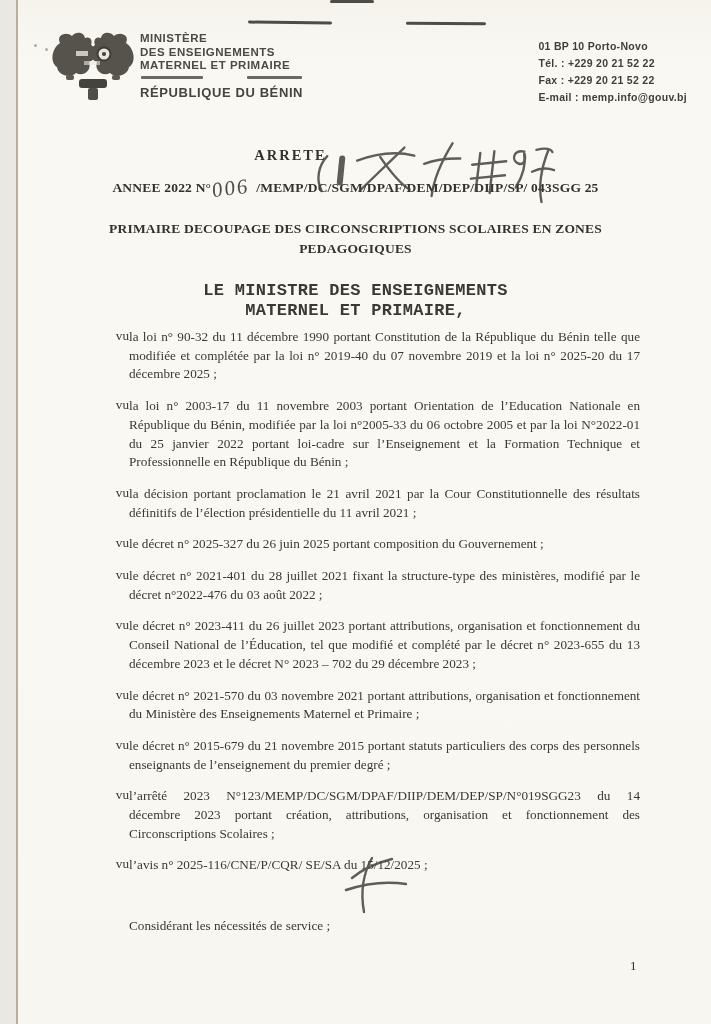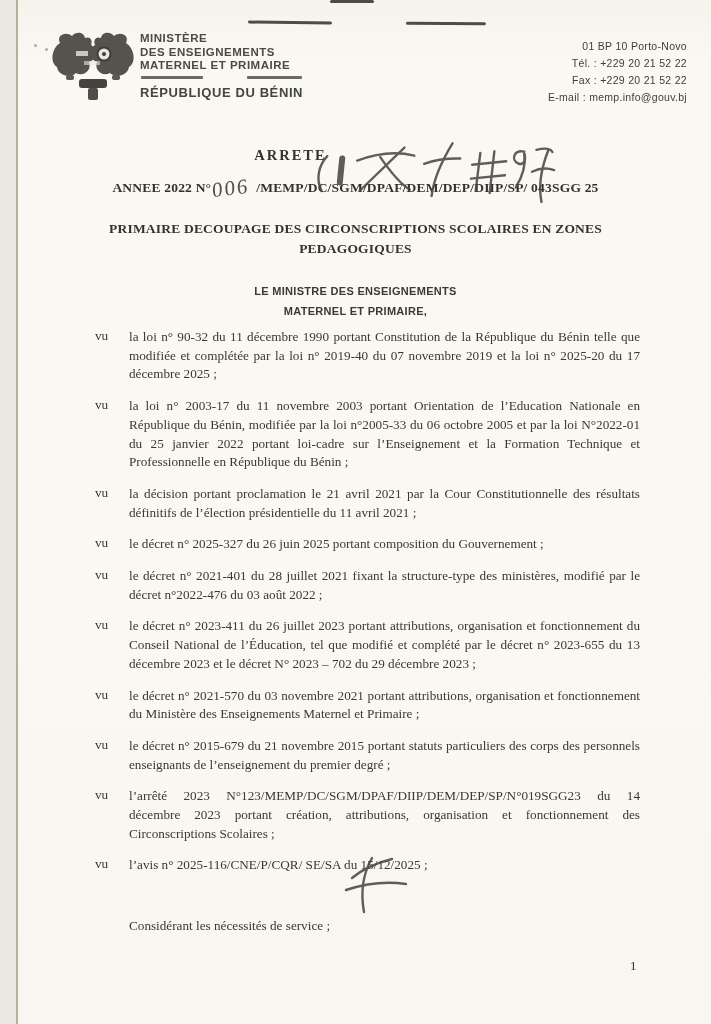--- a/index.html
+++ b/index.html
@@ -21,42 +21,42 @@
   .logo { position:absolute; left:46px; top:27px; width:94px; height:82px; }
   .ministry { position:absolute; left:140px; top:32px;
     font-family:"Liberation Sans", sans-serif; font-weight:bold;
     font-size:11.5px; line-height:13.5px; letter-spacing:.5px; color:#4b4a47; }
   .bar { position:absolute; height:3px; background:#6b6963; border-radius:1px; }
   .bar1 { left:141px; top:76px; width:62px; }
   .bar2 { left:247px; top:76px; width:55px; }
   .republic { position:absolute; left:140px; top:85px;
     font-family:"Liberation Sans", sans-serif; font-weight:bold;
     font-size:13px; letter-spacing:.6px; color:#45443f; }
-  .contact { position:absolute; right:24px; top:38px; text-align:right;
-    font-family:"Liberation Sans", sans-serif; font-weight:normal;
+  .contact { position:absolute; right:24px; top:38px; 
+    font-family:"Liberation Sans", sans-serif; font-weight:bold;
     font-size:10.5px; line-height:17px; color:#3f3e3b; letter-spacing:.3px; }
 
   
   .arrete { position:absolute; left:0; top:147px; width:581px; text-align:center;
     font-weight:bold; font-size:14.5px; letter-spacing:2px; color:#34322e; }
   .refline { position:absolute; left:0; top:176px; width:711px; text-align:center;
     font-weight:bold; font-size:13.5px; color:#34322e; letter-spacing:.2px; }
   .hand-number { display:inline-block; font-size:21px; letter-spacing:2px;
     transform:rotate(-7deg) skewX(-6deg); color:#504e4b; font-weight:normal;
     margin:0 3px 0 1px; vertical-align:-3px; }
   .subject { position:absolute; left:80px; top:219px; width:551px; text-align:center;
     font-weight:bold; font-size:13.5px; line-height:20px; color:#34322e; letter-spacing:.2px; }
   .minister { position:absolute; left:0; top:281px; width:711px; text-align:center;
-    font-family:Liberation Sans, sans-serif; font-weight:bold;
-    font-size:11px; line-height:20px; color:#3b3935; letter-spacing:.3px; }
+    font-family:Liberation Mono, monospace; font-weight:bold;
+    font-size:17px; line-height:20px; color:#3b3935; letter-spacing:.3px; }
 
   
   .visas { position:absolute; left:95px; top:328px; width:545px; }
   .visa-row { display:flex; margin-bottom:13px; }
-  .vu { width:34px; flex:0 0 34px; font-size:13.2px; color:#3a3835; }
+  .vu { width:34px; flex:0 0 34px; font-size:13.2px; color:#3a3835;text-align:right; }
   .vtext { flex:1; font-size:13.2px; line-height:18.7px; text-align:justify; color:#3a3835; }
   .considerant-row { display:flex; margin-top:12px; }
 
   .pagenum { position:absolute; left:630px; top:958px; font-size:13px; color:#34322e; }
 
   svg .ink { stroke:#45433f; stroke-width:2.4; fill:none;
     stroke-linecap:round; stroke-linejoin:round; opacity:.85; }
   .scribble { position:absolute; left:292px; top:140px; }
   .paraph { position:absolute; left:338px; top:856px; }
 </style>

